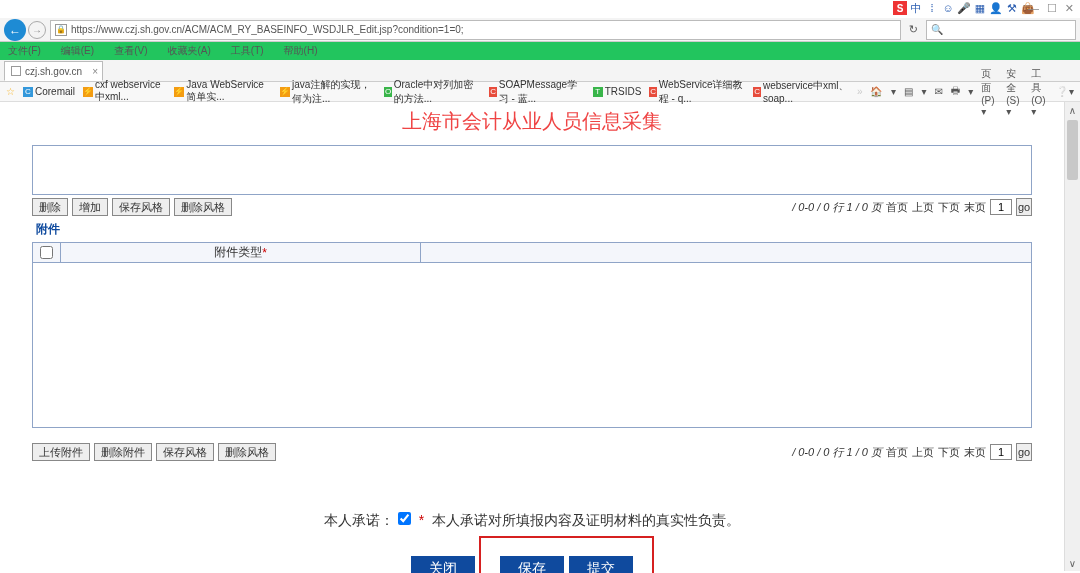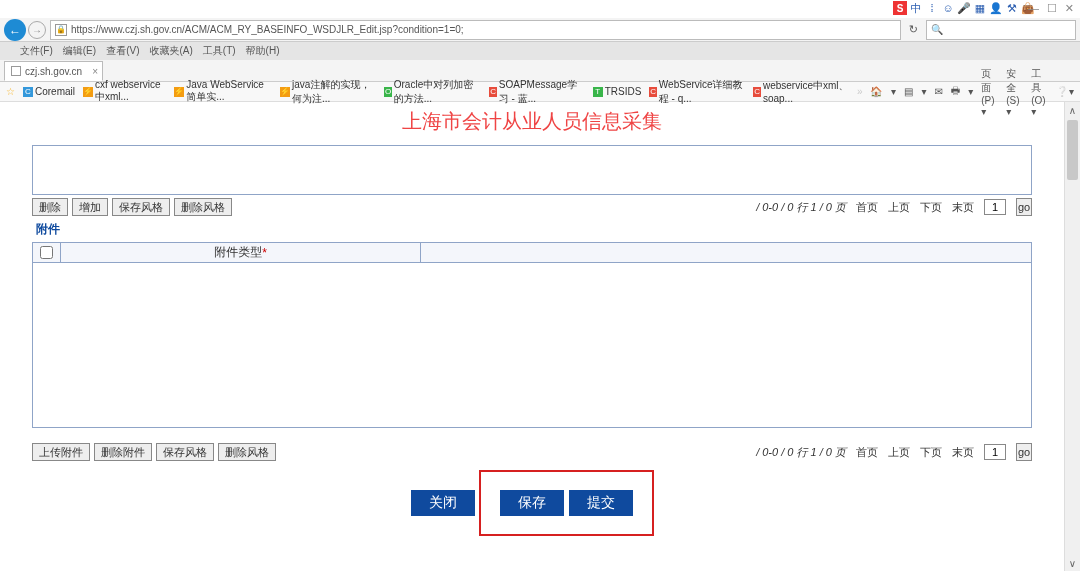--- a/index.html
+++ b/index.html
@@ -13,38 +13,38 @@
 .nav-back{width:22px;height:22px;border-radius:50%;background:#1e8bd4;display:flex;align-items:center;justify-content:center;color:#fff;font-size:12px}
 .nav-fwd{width:18px;height:18px;border-radius:50%;border:1px solid #aaa;display:flex;align-items:center;justify-content:center;color:#888;font-size:10px;margin-left:2px}
 .url-box{flex:1;height:20px;border:1px solid #bbb;background:#fff;margin:0 4px;display:flex;align-items:center;padding:0 4px;font-size:10px;color:#555}
 .lock{width:12px;height:12px;border:1px solid #999;margin-right:4px;display:flex;align-items:center;justify-content:center;font-size:8px;color:#777}
 .refresh{padding:0 4px;color:#555}
 .search-box{width:150px;height:20px;border:1px solid #bbb;background:#fff;display:flex;align-items:center;padding:0 4px;font-size:10px;margin-left:4px}
 .tab-row{height:22px;border-bottom:1px solid #ccc;display:flex;align-items:flex-end;background:#f4f4f4}
 .tab-act{height:20px;border:1px solid #bbb;border-bottom:1px solid #fff;background:#fff;padding:0 20px 0 6px;font-size:10px;color:#555;display:flex;align-items:center;gap:4px;position:relative;margin-left:4px}
 .tab-act .x{position:absolute;right:4px;color:#888}
 .tab-icon{width:10px;height:10px;border:1px solid #999}
-.menubar{height:18px;padding:2px 20px;font-size:10px;color:#555;display:flex;gap:10px;background:#e5e5e5}
+.menubar{height:18px;padding:2px 8px;font-size:10px;color:#555;display:flex;gap:20px;background:#22c55e}
 .fav-row{height:20px;padding:2px 6px;font-size:10px;display:flex;align-items:center;gap:8px;border-bottom:1px solid #ddd;background:#f8f8f8}
 .fav-star{color:#f7b731}
 .fav-item{display:flex;align-items:center;gap:2px;color:#333}
 .fav-ico{width:10px;height:10px;display:inline-flex;align-items:center;justify-content:center;font-size:8px}
 .fav-ico.green{background:#39b54a;color:#fff}
 .fav-ico.orange{background:#f39c12;color:#fff}
 .fav-ico.red{background:#e74c3c;color:#fff}
 .fav-ico.blue{background:#3498db;color:#fff}
 .fav-sep{color:#ccc}
 .fav-right{margin-left:auto;display:flex;gap:8px;align-items:center;color:#555}
 .content{position:absolute;top:102px;left:0;right:16px;bottom:0;overflow:hidden}
 .page-title{text-align:center;color:#ef4444;font-size:20px;font-family:SimSun;padding:6px 0 10px}
 .panel{margin:0 32px;border:1px solid #8fa4c7}
 .grid-empty{height:48px}
 .btn-row{display:flex;align-items:center;padding:3px 32px 3px 32px;gap:4px}
 .sbtn{border:1px solid #888;background:#eee;padding:0 6px;height:18px;font-size:11px;display:inline-flex;align-items:center;cursor:pointer}
-.pager{margin-left:auto;font-size:11px;color:#333;display:flex;align-items:center;gap:10px}
+.pager{margin-left:auto;font-size:11px;color:#333;display:flex;align-items:center;gap:4px}
 .pg-info{font-style:italic}
 .pg-link{color:#333}
 .pg-num{width:22px;height:16px;border:1px solid #888;text-align:center;font-size:11px}
 .go-btn{border:1px solid #888;background:#eee;width:16px;height:18px;font-size:11px;display:inline-flex;align-items:center;justify-content:center}
 .section-label{color:#0f4a9e;font-size:12px;font-weight:bold;padding:2px 0 0 36px}
 .att-panel{margin:4px 32px 12px;border:1px solid #8fa4c7}
 .att-head{display:flex;border-bottom:1px solid #8fa4c7;background:#f4f6fb;height:20px;align-items:center}
 .chk-cell{width:28px;display:flex;justify-content:center;border-right:1px solid #8fa4c7;height:100%;align-items:center}
 .col-head{width:360px;text-align:center;border-right:1px solid #8fa4c7;height:100%;display:flex;align-items:center;justify-content:center;font-size:12px;color:#333}
 .col-head .star{color:#c00}
@@ -212,20 +212,26 @@
       <span class="pg-info">/ 0-0 / 0 行  1 / 0 页</span>
       <span class="pg-link">首页</span>
       <span class="pg-link">上页</span>
       <span class="pg-link">下页</span>
       <span class="pg-link">末页</span>
       <input class="pg-num" value="1" style="">
       <span class="go-btn">go</span>
     </div>
   </div>
 
+  <div class="commit">
+    <span class="lbl">本人承诺：</span>
+    <input type="checkbox" checked="" style="">
+    <span class="star">*</span>
+    <span>本人承诺对所填报内容及证明材料的真实性负责。</span>
+  </div>
 
   <div class="footer-btns">
     <span class="big-btn">关闭</span>
     <span class="red-box">
       <span class="big-btn">保存</span>
       <span class="big-btn">提交</span>
     </span>
   </div>
 </div>
 

